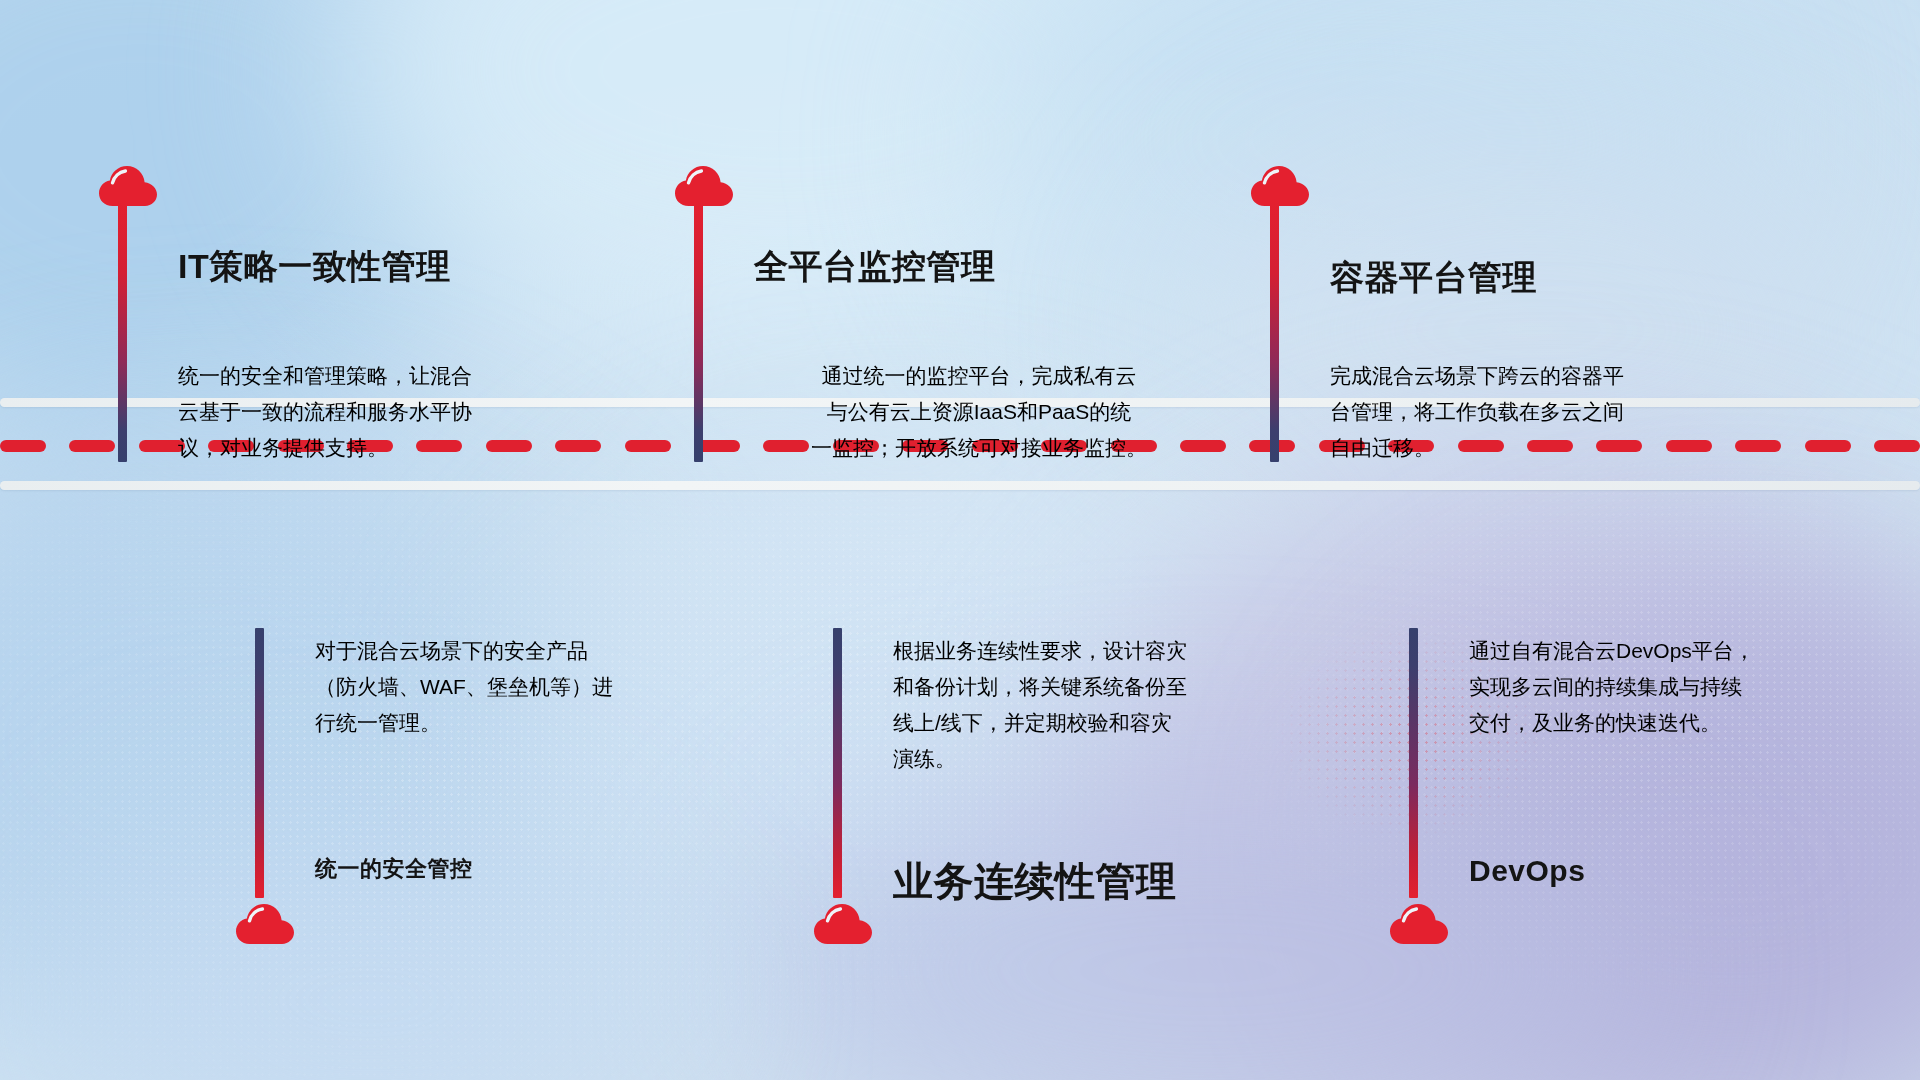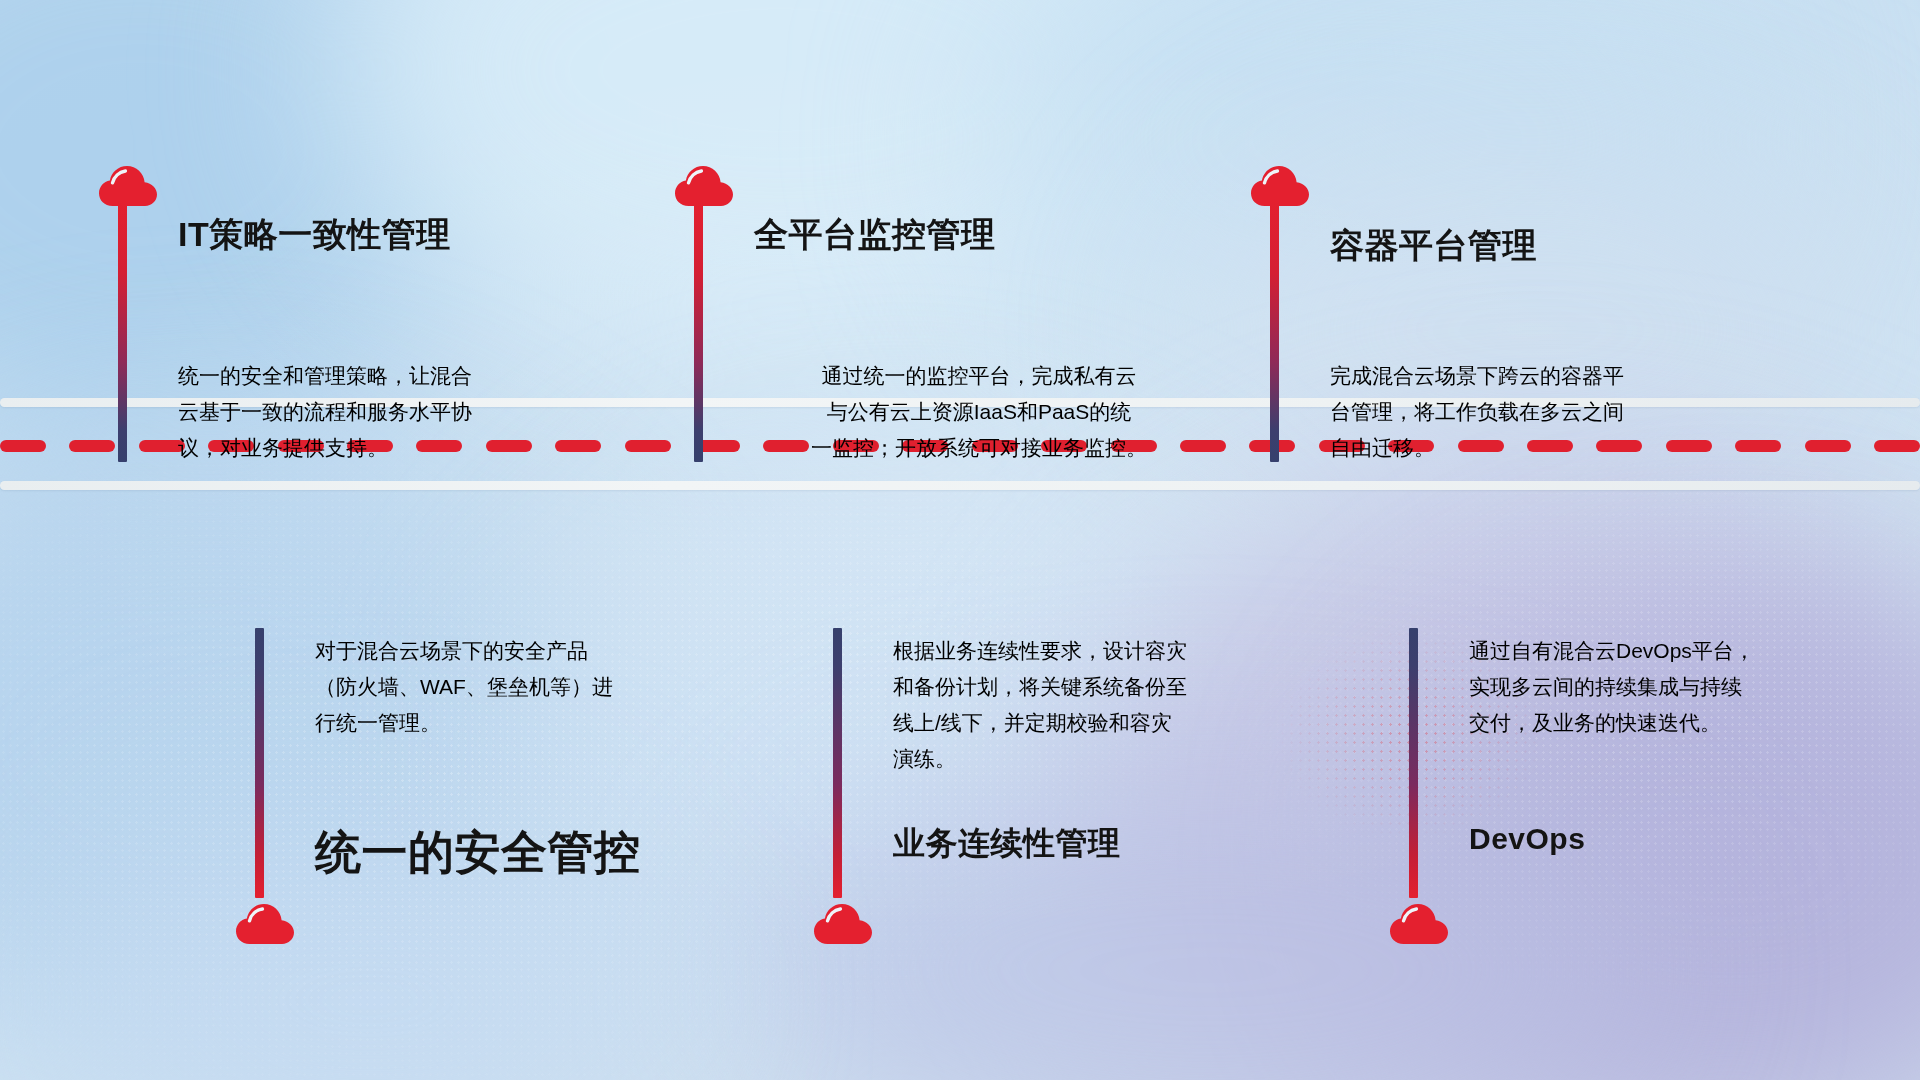--- a/index.html
+++ b/index.html
@@ -54,21 +54,21 @@
   .road-edge.bot{top:83px;}
   .road-dash{position:absolute;left:0;width:100%;top:42px;height:12px;}
   .road-dash .seg{position:absolute;top:0;height:12px;border-radius:6px;background:#e0202f;}
 
   
   .col{position:absolute;}
   .cloud{position:absolute;width:64px;height:48px;}
   .bar{position:absolute;width:9px;border-radius:1px;}
   .bar.top{background:linear-gradient(180deg,#e4202f 0%,#d41f33 28%,#8e2a58 62%,#3c3f6e 88%,#36406d 100%);}
   .bar.bot{background:linear-gradient(180deg,#36406d 0%,#3c3f6e 14%,#7b2b5e 58%,#c31f36 84%,#e4202f 100%);}
-  .heading{position:absolute;font-weight:bold;color:#141414;white-space:nowrap;letter-spacing:.5px;}
+  .heading{position:absolute;font-weight:bold;color:#141414;white-space:nowrap;letter-spacing:.5px;margin-top:32px;}
   .body{position:absolute;color:#000000;line-height:1.72;white-space:pre-line;}
 </style>
 </head>
 <body>
 
 <div id="bg">
   <div class="bgl base"></div>
   <div class="bloom b1"></div>
   <div class="bloom b2"></div>
   <div class="bloom b3"></div>
@@ -159,36 +159,36 @@
   <div class="body" style="left:1330px;top:358px;width:430px;font-size:21px;">完成混合云场景下跨云的容器平
 台管理，将工作负载在多云之间
 自由迁移。</div>
 </div>
 
 <div class="col">
   <div class="bar bot" style="left:255px;top:628px;height:270px;"></div>
   <div class="body" style="left:315px;top:633px;width:430px;font-size:21px;">对于混合云场景下的安全产品
 （防火墙、WAF、堡垒机等）进
 行统一管理。</div>
-  <div class="heading" style="left:315px;top:822px;font-size:46px;text-align:center;">统一的安全管控</div>
+  <div class="heading" style="left:315px;top:822px;font-size:22px;text-align:center;">统一的安全管控</div>
   <div class="cloud" style="left:233px;top:898px;">
     <svg viewBox="0 0 64 48" width="64" height="48" aria-hidden="true">
       <path d="M16.5 46C8.5 46 3 40.2 3 33.2c0-6.4 4.6-11.6 10.9-12.7C15.3 12.3 22.3 6 31 6c9.3 0 17 7.2 17.6 16.3C56 23.4 61 28.4 61 34.6 61 41 55.7 46 49 46Z" fill="#e4202f"></path>
       <path d="M16.5 22.8c1.6-6.2 6.6-10.8 12.9-11.8" fill="none" stroke="#eef4f9" stroke-width="3.4" stroke-linecap="round"></path>
     </svg>
   </div>
 </div>
 
 <div class="col">
   <div class="bar bot" style="left:833px;top:628px;height:270px;"></div>
   <div class="body" style="left:893px;top:633px;width:430px;font-size:21px;">根据业务连续性要求，设计容灾
 和备份计划，将关键系统备份至
 线上/线下，并定期校验和容灾
 演练。</div>
-  <div class="heading" style="left:893px;top:822px;font-size:32px;">业务连续性管理</div>
+  <div class="heading" style="left:893px;top:822px;font-size:40px;">业务连续性管理</div>
   <div class="cloud" style="left:811px;top:898px;">
     <svg viewBox="0 0 64 48" width="64" height="48" aria-hidden="true">
       <path d="M16.5 46C8.5 46 3 40.2 3 33.2c0-6.4 4.6-11.6 10.9-12.7C15.3 12.3 22.3 6 31 6c9.3 0 17 7.2 17.6 16.3C56 23.4 61 28.4 61 34.6 61 41 55.7 46 49 46Z" fill="#e4202f"></path>
       <path d="M16.5 22.8c1.6-6.2 6.6-10.8 12.9-11.8" fill="none" stroke="#eef4f9" stroke-width="3.4" stroke-linecap="round"></path>
     </svg>
   </div>
 </div>
 
 <div class="col">
   <div class="bar bot" style="left:1409px;top:628px;height:270px;"></div>

